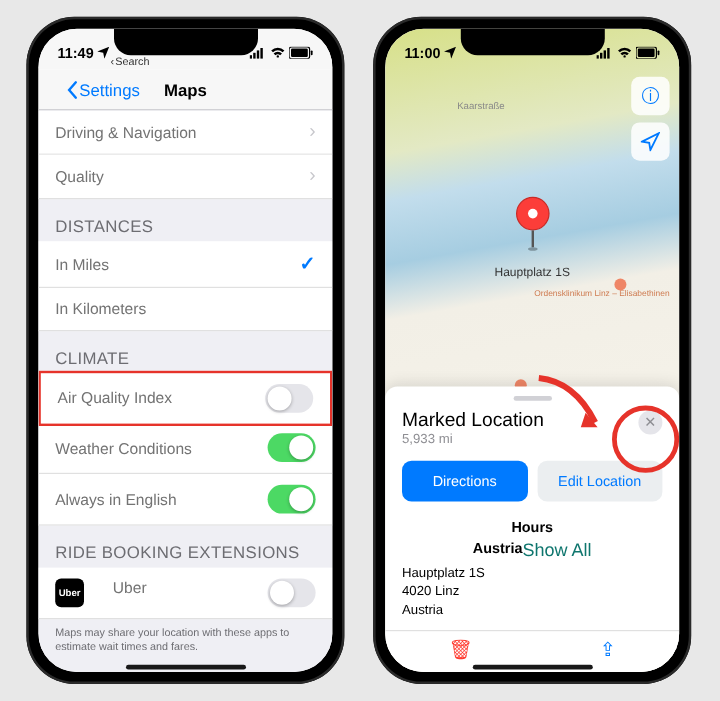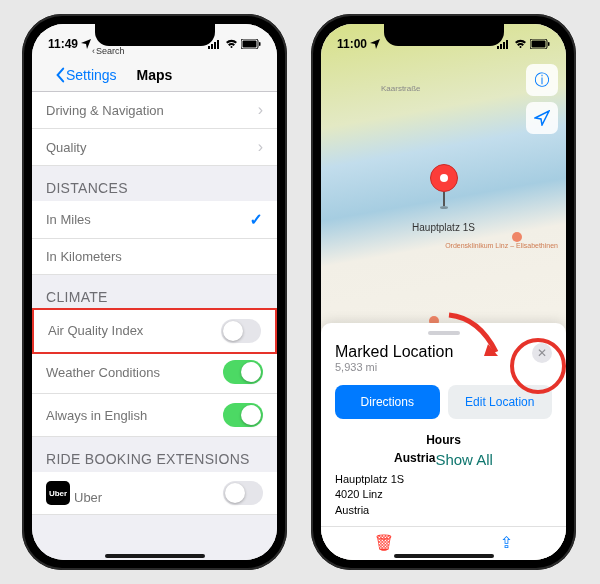--- a/index.html
+++ b/index.html
@@ -17,21 +17,21 @@
 .nav { display: flex; align-items: center; justify-content: center; height: 34px; position: relative; border-bottom: 0.5px solid #c8c7cc; background: #f7f7f7; }
 .nav-title { font-size: 14px; font-weight: 700; }
 .nav-back { position: absolute; left: 22px; display: flex; align-items: center; color: #007aff; font-size: 14px; }
 .nav-back svg { width: 12px; height: 16px; }
 .list { background: #efeff4; height: calc(100% - 68px); overflow: hidden; font-size: 13px; }
 .section-header { padding: 14px 14px 5px; font-size: 14px; color: #6d6d72; text-transform: uppercase; letter-spacing: 0.3px; }
 .row { background: #fff; padding: 9px 14px; display: flex; align-items: center; justify-content: space-between; border-bottom: 0.5px solid #e0e0e0; min-height: 36px; position: relative; }
 .row .label { color: #737373; }
 .row .chev { color: #c7c7cc; font-size: 16px; }
 .row .check { color: #007aff; font-size: 16px; font-weight: 700; }
-.row .left-group { display: flex; align-items: flex-end; gap: 4px; }
+.row .left-group { display: flex; align-items: flex-start; gap: 24px; }
 .app-icon { width: 24px; height: 24px; border-radius: 5px; display: flex; align-items: center; justify-content: center; font-size: 8px; font-weight: 700; }
 .app-uber { background: #000; color: #fff; }
 .toggle { width: 40px; height: 24px; border-radius: 12px; position: relative; display: inline-block; }
 .toggle::after { content: ""; position: absolute; width: 20px; height: 20px; border-radius: 50%; background: #fff; top: 2px; box-shadow: 0 1px 3px rgba(0,0,0,0.3); }
 .toggle.on { background: #4cd964; }
 .toggle.on::after { right: 2px; }
 .toggle.off { background: #e5e5ea; }
 .toggle.off::after { left: 2px; }
 .footnote { padding: 6px 14px; font-size: 9px; color: #6d6d72; line-height: 1.3; }
 .highlight-row { border: 2.5px solid #e6332a; margin: -2.5px 0; position: relative; z-index: 5; }
@@ -152,20 +152,21 @@
         </div>
 
       <div class="section-header">RIDE BOOKING EXTENSIONS</div>
       <div class="row">
           <span class="left-group">
             <span class="app-icon app-uber">Uber</span>
             <span class="label">Uber</span>
           </span>
           <span class="toggle off"></span>
         </div>
+      <div class="footnote">Maps may share your location with these apps to estimate wait times and fares.</div>
 
     </div>
     <div class="home-ind"></div>
   </div>
 </div>
 
 <div class="phone">
   <div class="screen">
     <div class="notch"></div>
     <div class="maps-bg"></div>

